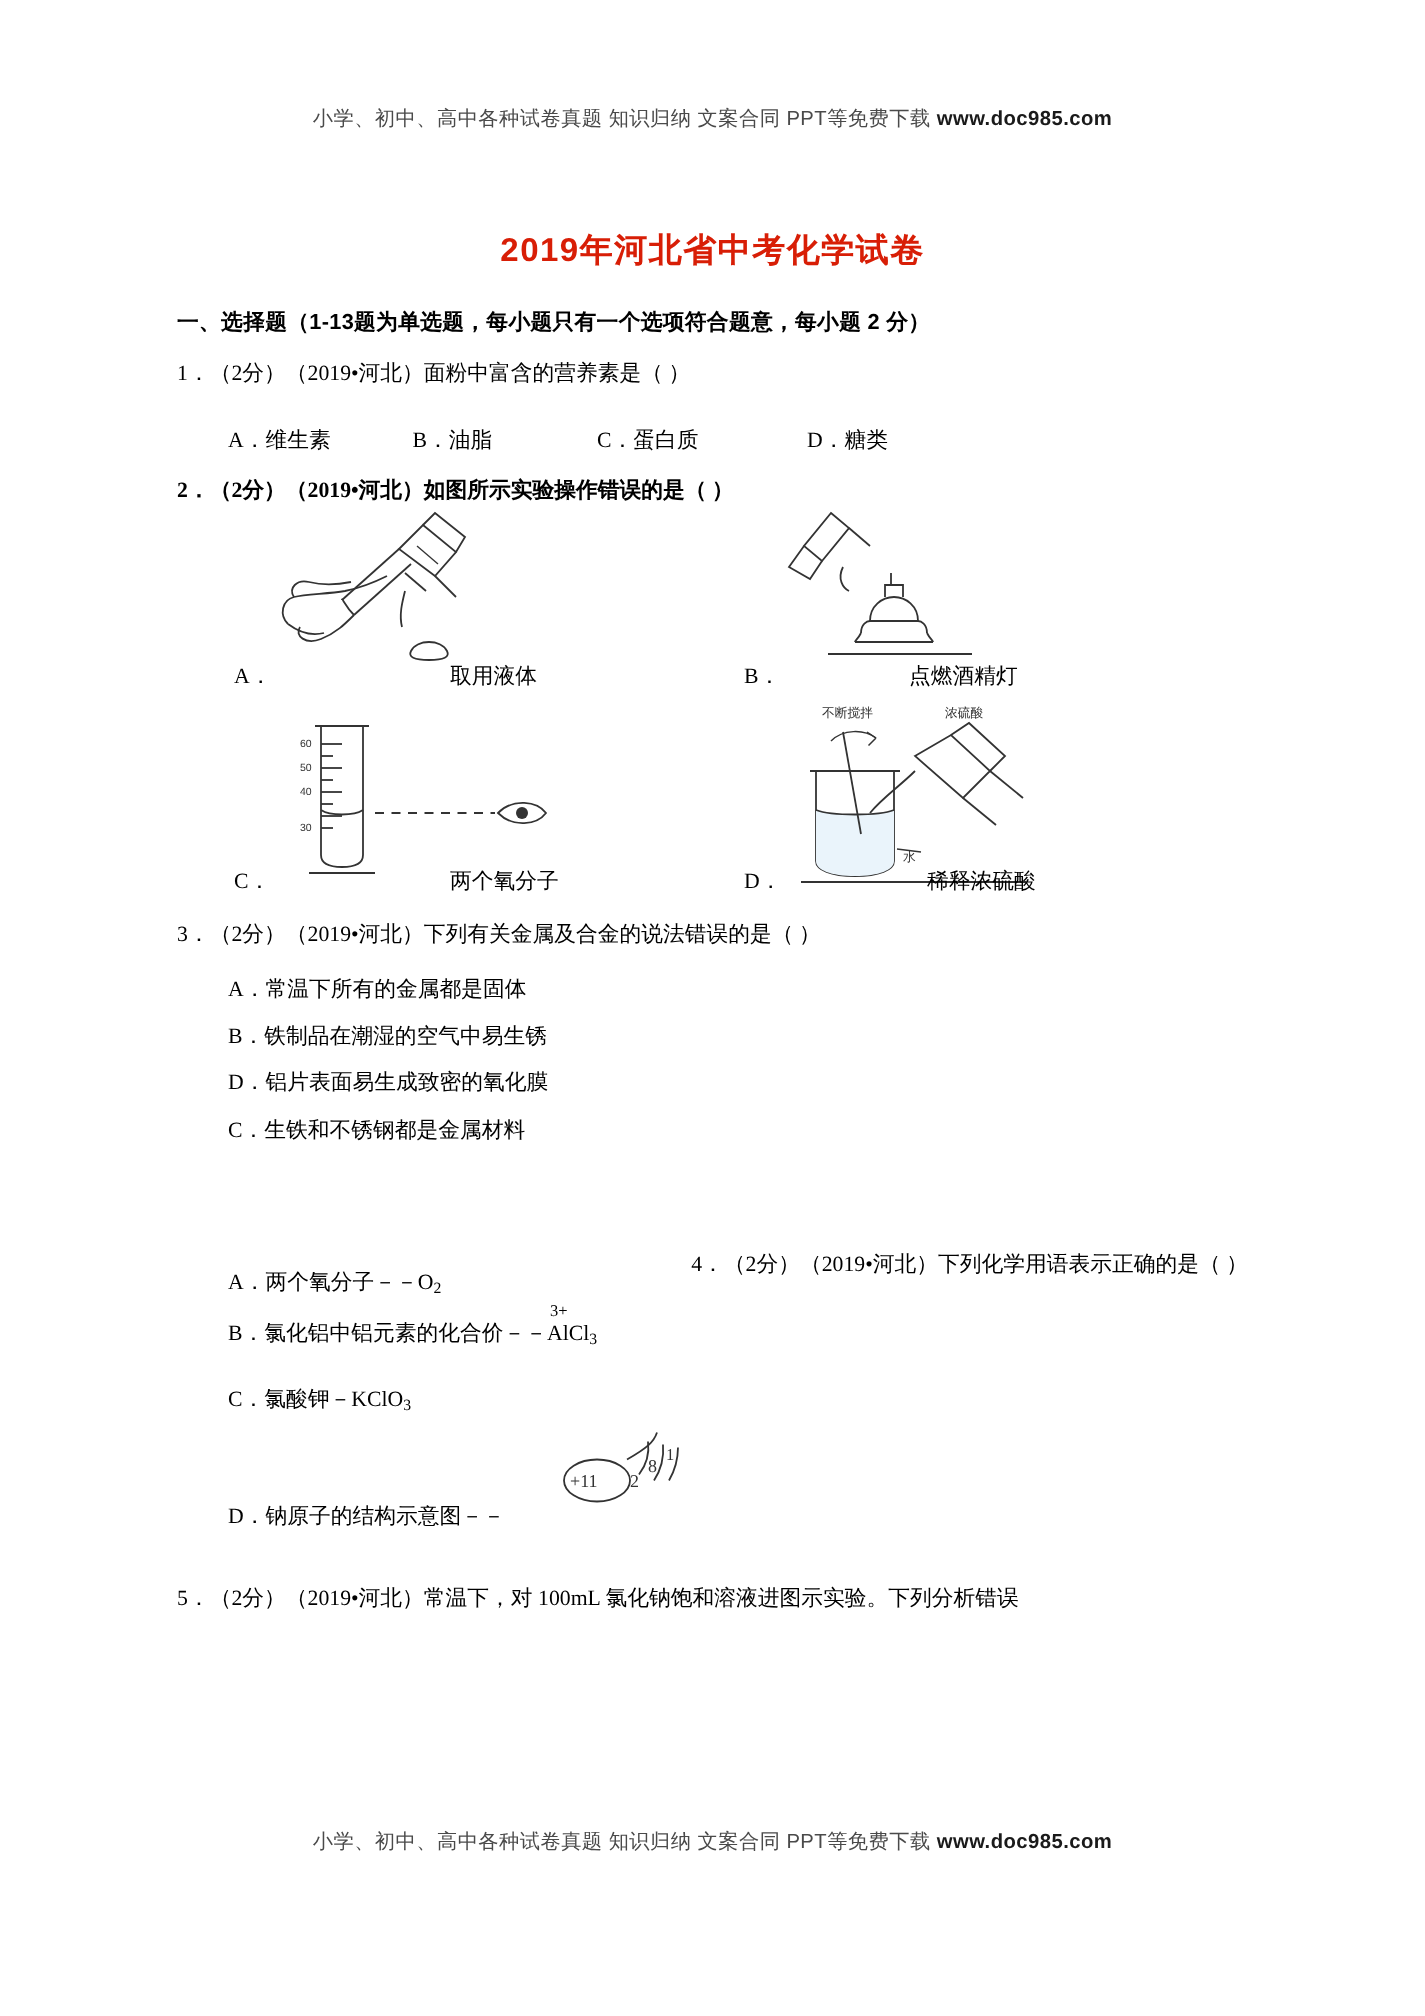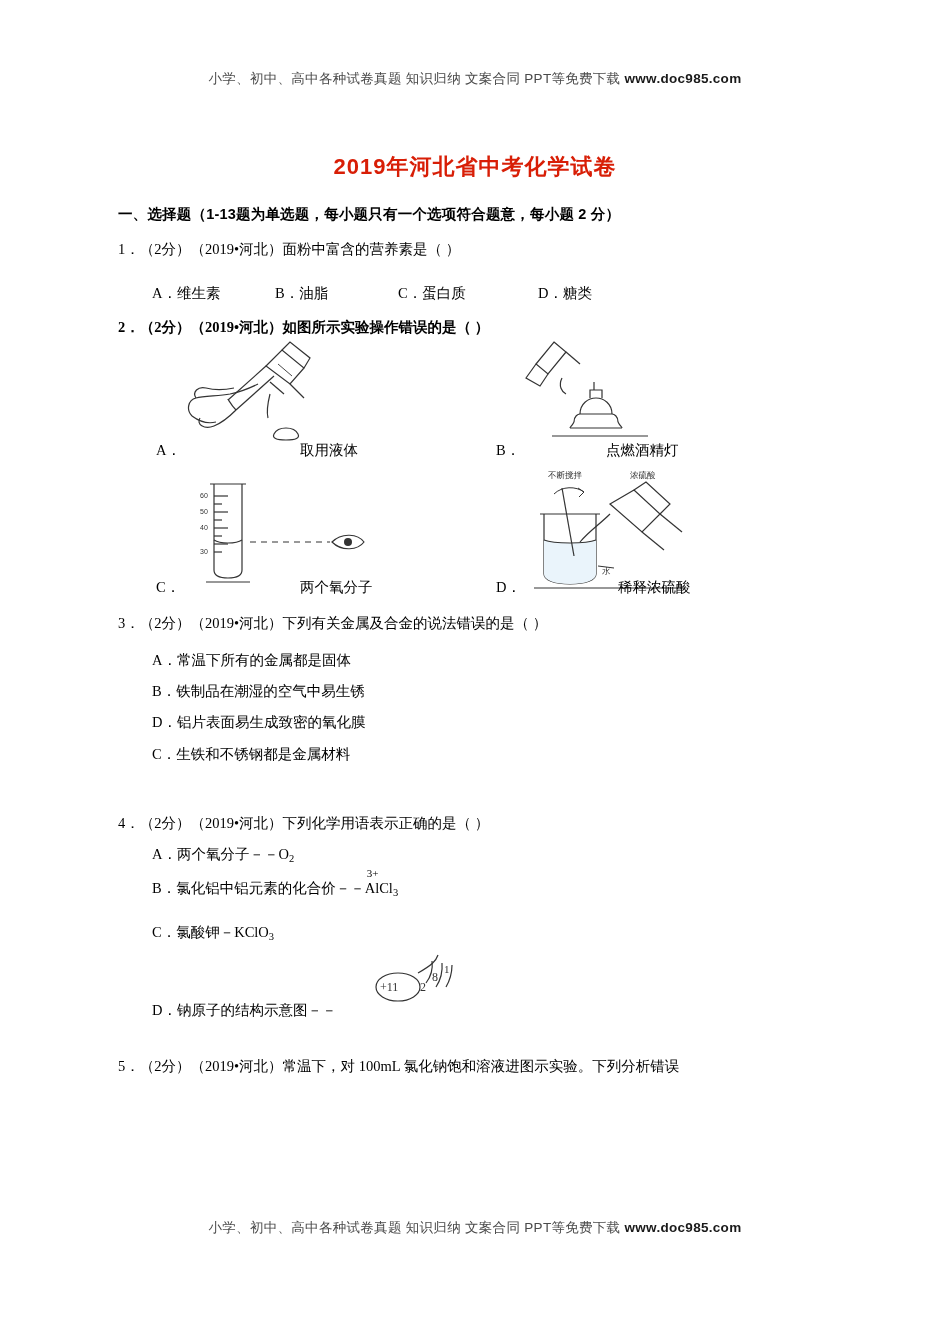--- a/index.html
+++ b/index.html
@@ -99,21 +99,21 @@
     position: absolute;
     font-size: 14.5px;
   }
   svg { overflow: visible; }
 
   
   #q3 { top: 612px; }
   #q3o { position: absolute; top: 645px; left: 152px; font-size: 14.5px; line-height: 2.15; }
 
   
-  #q4 { top: 812px; }
+  #q4 { top: 832px; text-align: right; }
   #q4o { position: absolute; top: 845px; left: 152px; font-size: 14.5px; }
   .q4line { position: relative; height: 34px; }
   .sub { font-size: 10.5px; vertical-align: -3px; }
 
   
   #q5 { top: 1055px; }
 
   .al-wrap {
     display: inline-block;
     position: relative;

